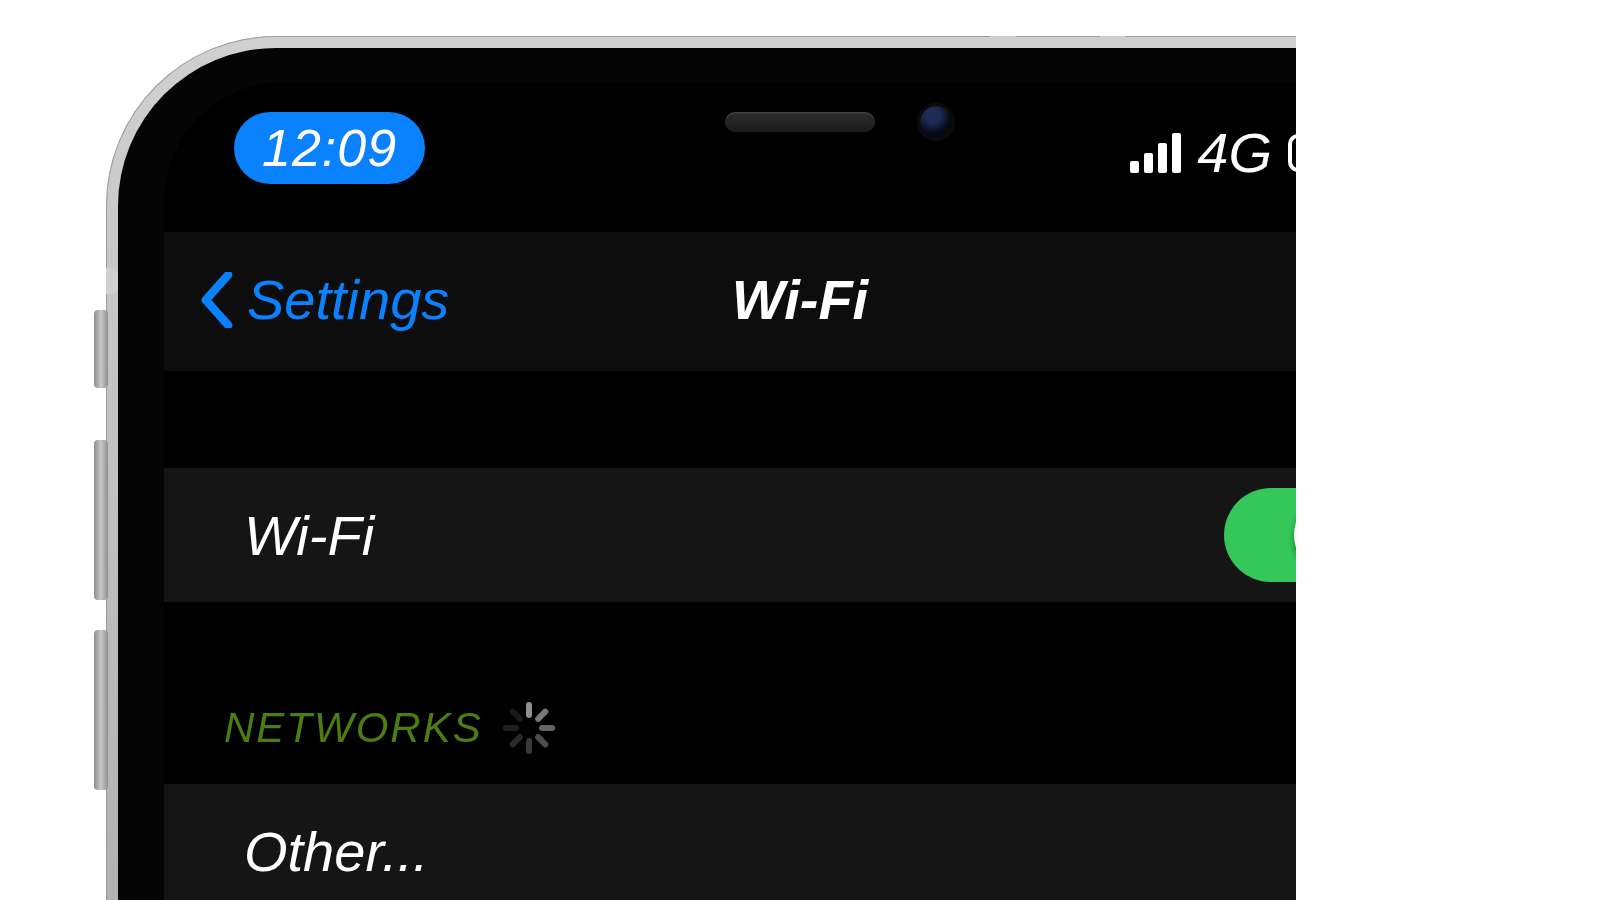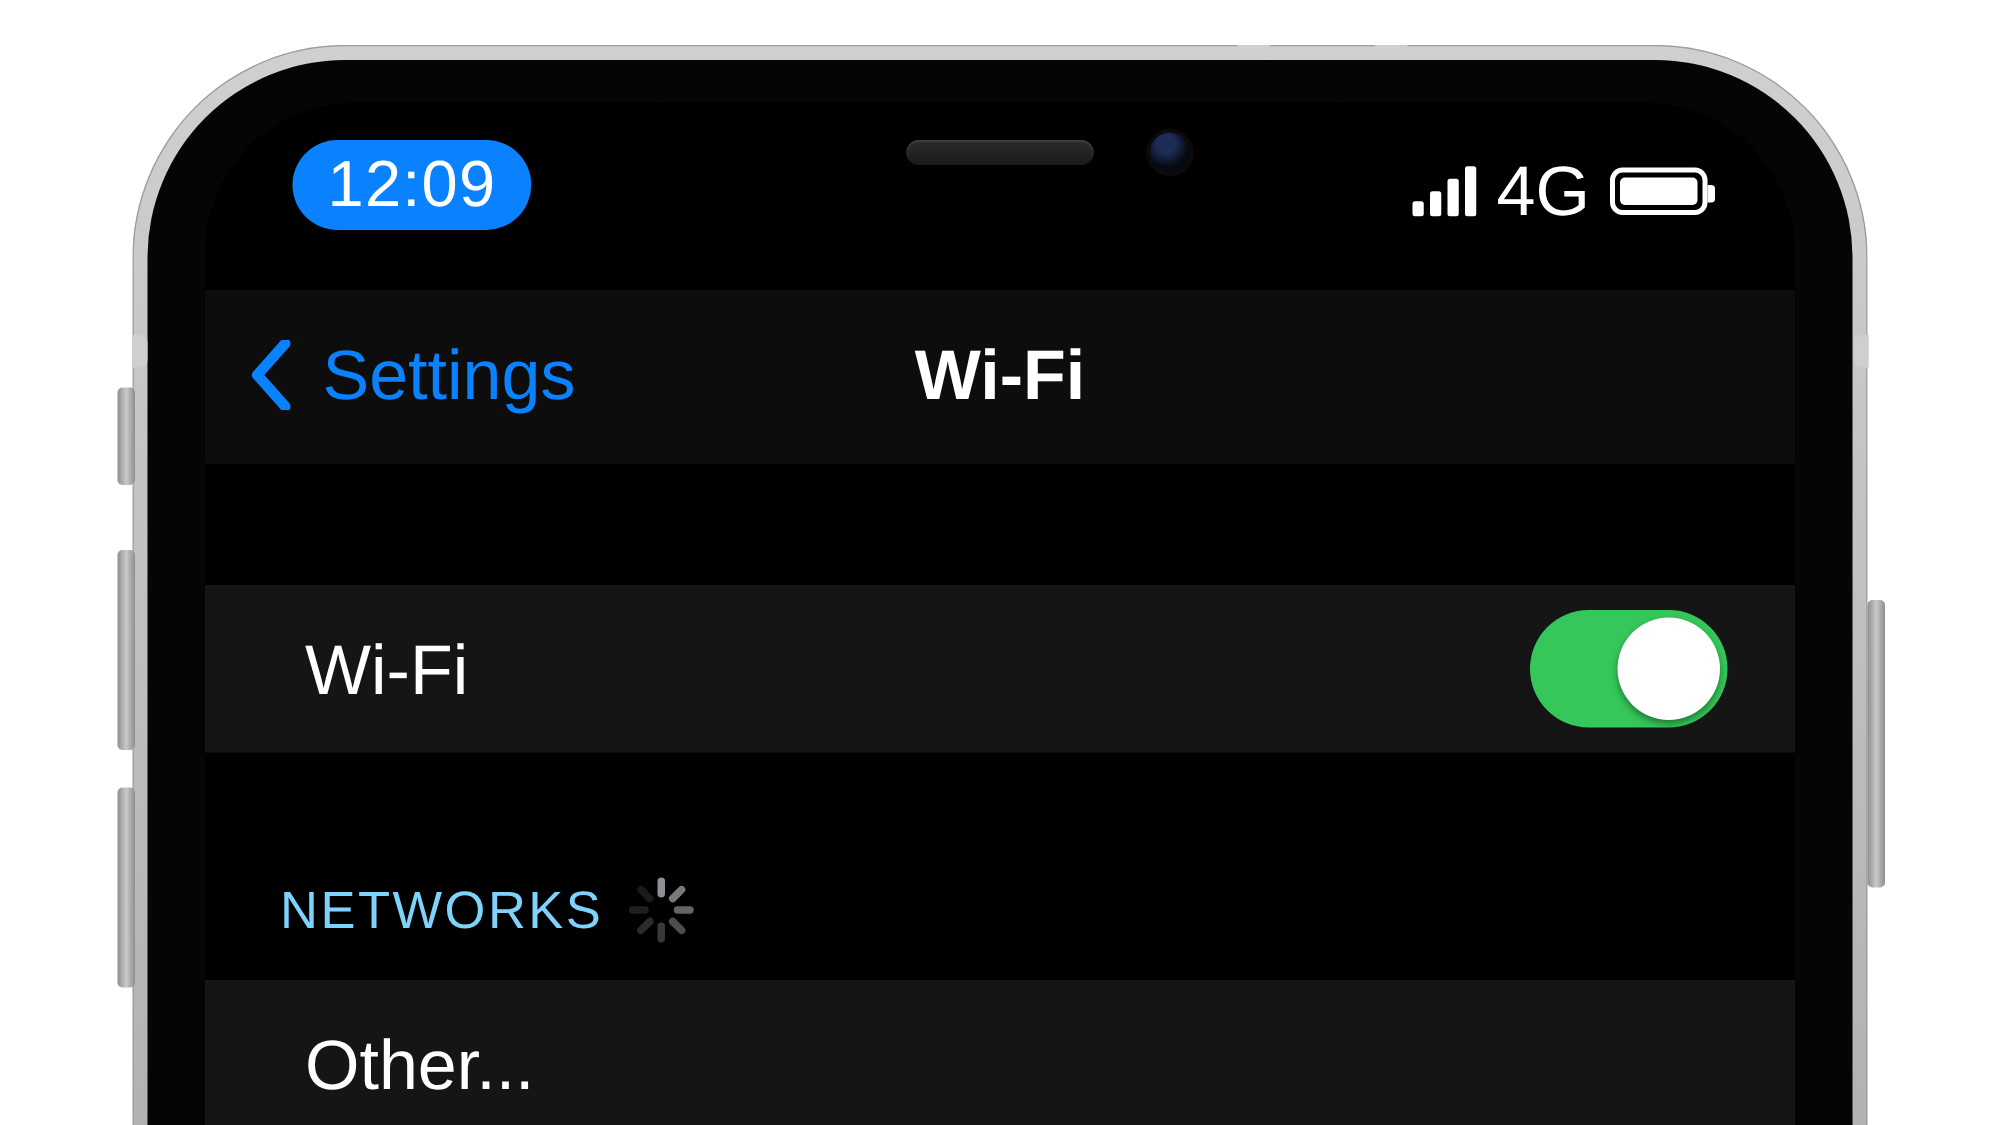--- a/index.html
+++ b/index.html
@@ -1,18 +1,18 @@
 <!DOCTYPE html>
 <html><head>
 <meta charset="utf-8">
 <style>
   * { box-sizing: border-box; margin: 0; padding: 0; }
   html, body { width: 1600px; height: 900px; background: #ffffff; font-family: -apple-system, "Helvetica Neue", Helvetica, Arial, sans-serif; overflow: hidden; }
 
-  .stage { position: relative; width: 1600px; height: 900px; }
+  .stage { position: relative; width: 1296px; height: 900px; font-style: italic; }
 
   
   .phone {
     position: absolute;
     left: 106px;
     top: 36px;
     width: 1388px;
     height: 1100px; 
     border-radius: 170px;
     background: linear-gradient(180deg,#d0d0d0,#a9a9a9);
@@ -102,21 +102,21 @@
   .battery .fill { position:absolute; inset:4px; background:#fff; border-radius:4px; }
 
   
   .navbar {
     position:absolute; left:0; right:0; top:150px; height:140px;
     background:#0d0d0d;
     border-bottom:1px solid #000;
   }
   .back {
     position:absolute; left:36px; top:35px;
-    display:flex; align-items:center; gap:24px;
+    display:flex; align-items:center; gap:13px;
     color:#0a82ff; font-size:56px; font-weight:400;
   }
   .back svg { width:34px; height:56px; }
   .navtitle {
     position:absolute; left:0; right:0; top:35px;
     text-align:center; color:#fff; font-size:56px; font-weight:600;
   }
 
   
   .content { position:absolute; left:0; right:0; top:290px; bottom:0; background:#000; }
@@ -136,21 +136,21 @@
     background:#35c759;
   }
   .cell-row .switch .knob {
     position:absolute; right:6px; top:6px; width:82px; height:82px; border-radius:50%;
     background:#fff; box-shadow:0 3px 6px rgba(0,0,0,.4);
   }
 
   .section-header {
     display:flex; align-items:center; gap:20px;
     margin: 100px 0 30px 60px;
-    color:#7dd3fc; font-size:42px; letter-spacing:2px;
+    color:#4d7c0f; font-size:42px; letter-spacing:2px;
   }
   .spinner { position:relative; width:52px; height:52px; }
   .spinner span {
     position:absolute; left:50%; top:50%; width:6px; height:16px;
     background:#8e8e93; border-radius:3px;
     transform-origin: center 26px;
     opacity:.85;
   }
   .spinner span:nth-child(1){transform:translate(-50%,-26px) rotate(0deg);opacity:1}
   .spinner span:nth-child(2){transform:translate(-50%,-26px) rotate(45deg);opacity:.85}

